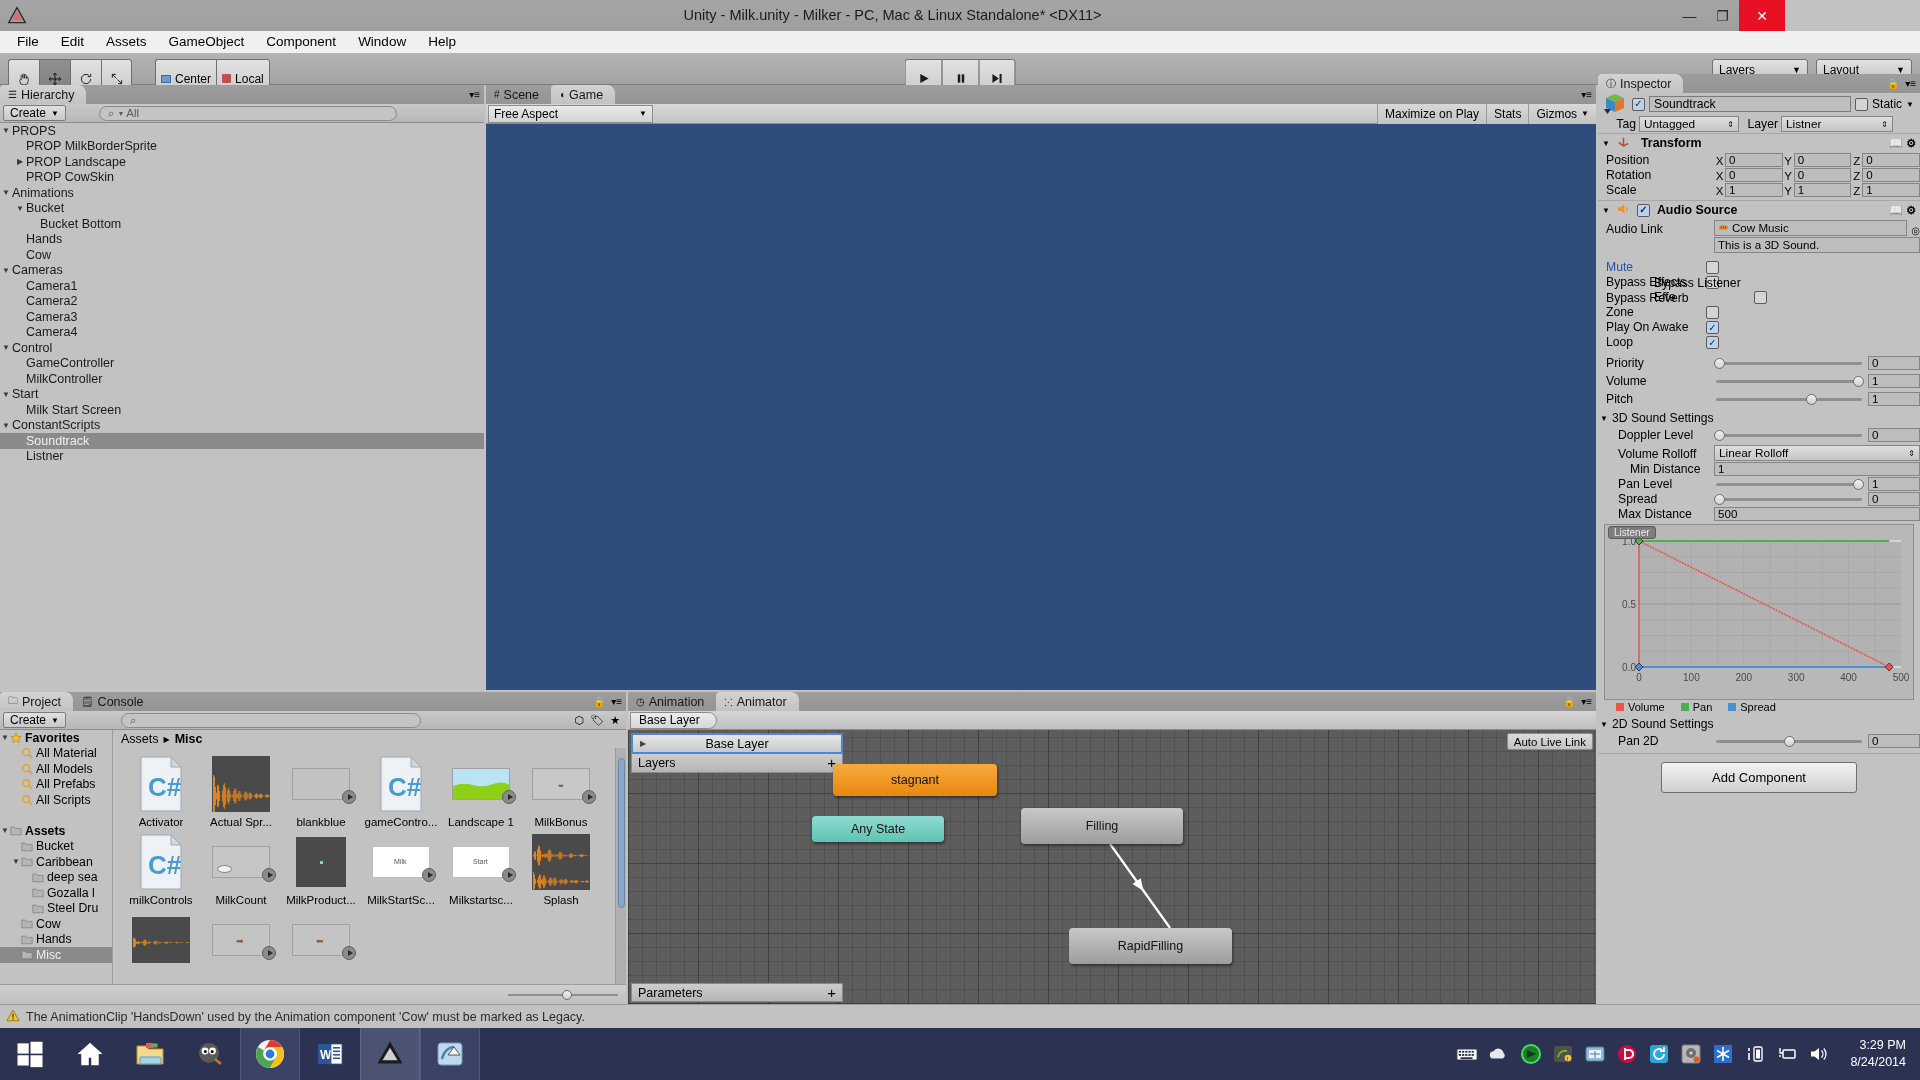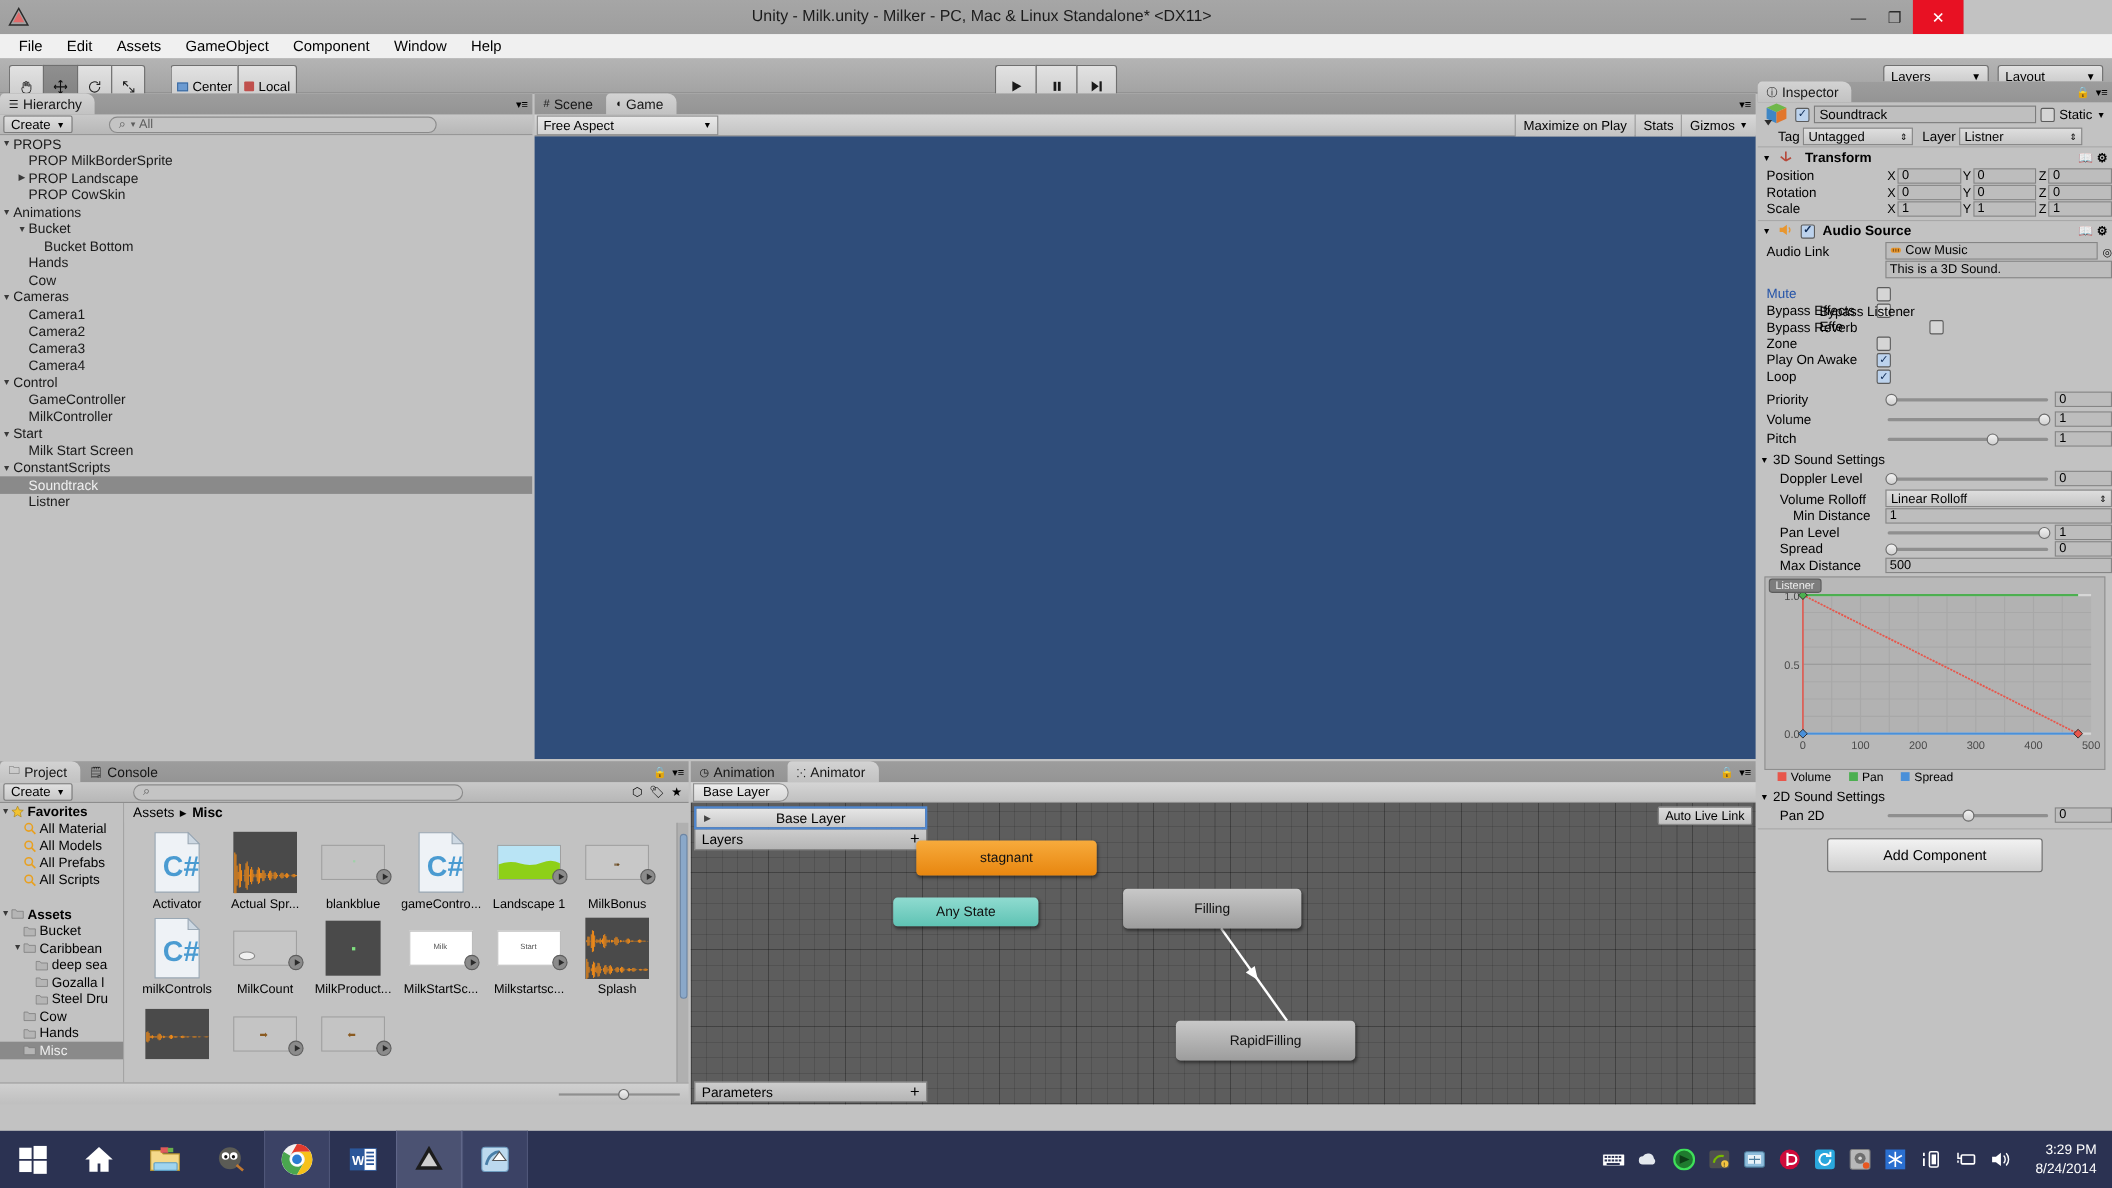--- a/index.html
+++ b/index.html
@@ -1410,20 +1410,30 @@
           <div class="node grey" style="left: 393px; top: 78px; width: 162px; height: 36px;">
             <span>Filling</span>
           </div>
           <div class="node grey" style="left: 441px; top: 198px; width: 163px; height: 36px;">
             <span>RapidFilling</span>
           </div>
         </div>
     </div>
   </div>
 
+  <div class="statusbar">
+    <span>
+      <svg width="14" height="13" viewBox="0 0 16 14">
+          <polygon points="8,1 15,13 1,13" fill="#f2c230" stroke="#8a6b0c" stroke-width="0.9"></polygon>
+          <rect x="7.3" y="5" width="1.4" height="4.3" fill="#4a3a05"></rect>
+          <rect x="7.3" y="10.2" width="1.4" height="1.4" fill="#4a3a05"></rect>
+        </svg>
+    </span>
+    <span>The AnimationClip 'HandsDown' used by the Animation component 'Cow' must be marked as Legacy.</span>
+  </div>
 
   <div class="taskbar">
     <div class="tb-item">
       <svg width="30" height="30" viewBox="0 0 24 24">
           <rect x="2" y="3.5" width="9" height="8.2" fill="#fff"></rect>
           <rect x="12.4" y="2.2" width="9.6" height="9.5" fill="#fff"></rect>
           <rect x="2" y="13" width="9" height="8.2" fill="#fff"></rect>
           <rect x="12.4" y="13" width="9.6" height="9.5" fill="#fff"></rect>
         </svg>
     </div>

